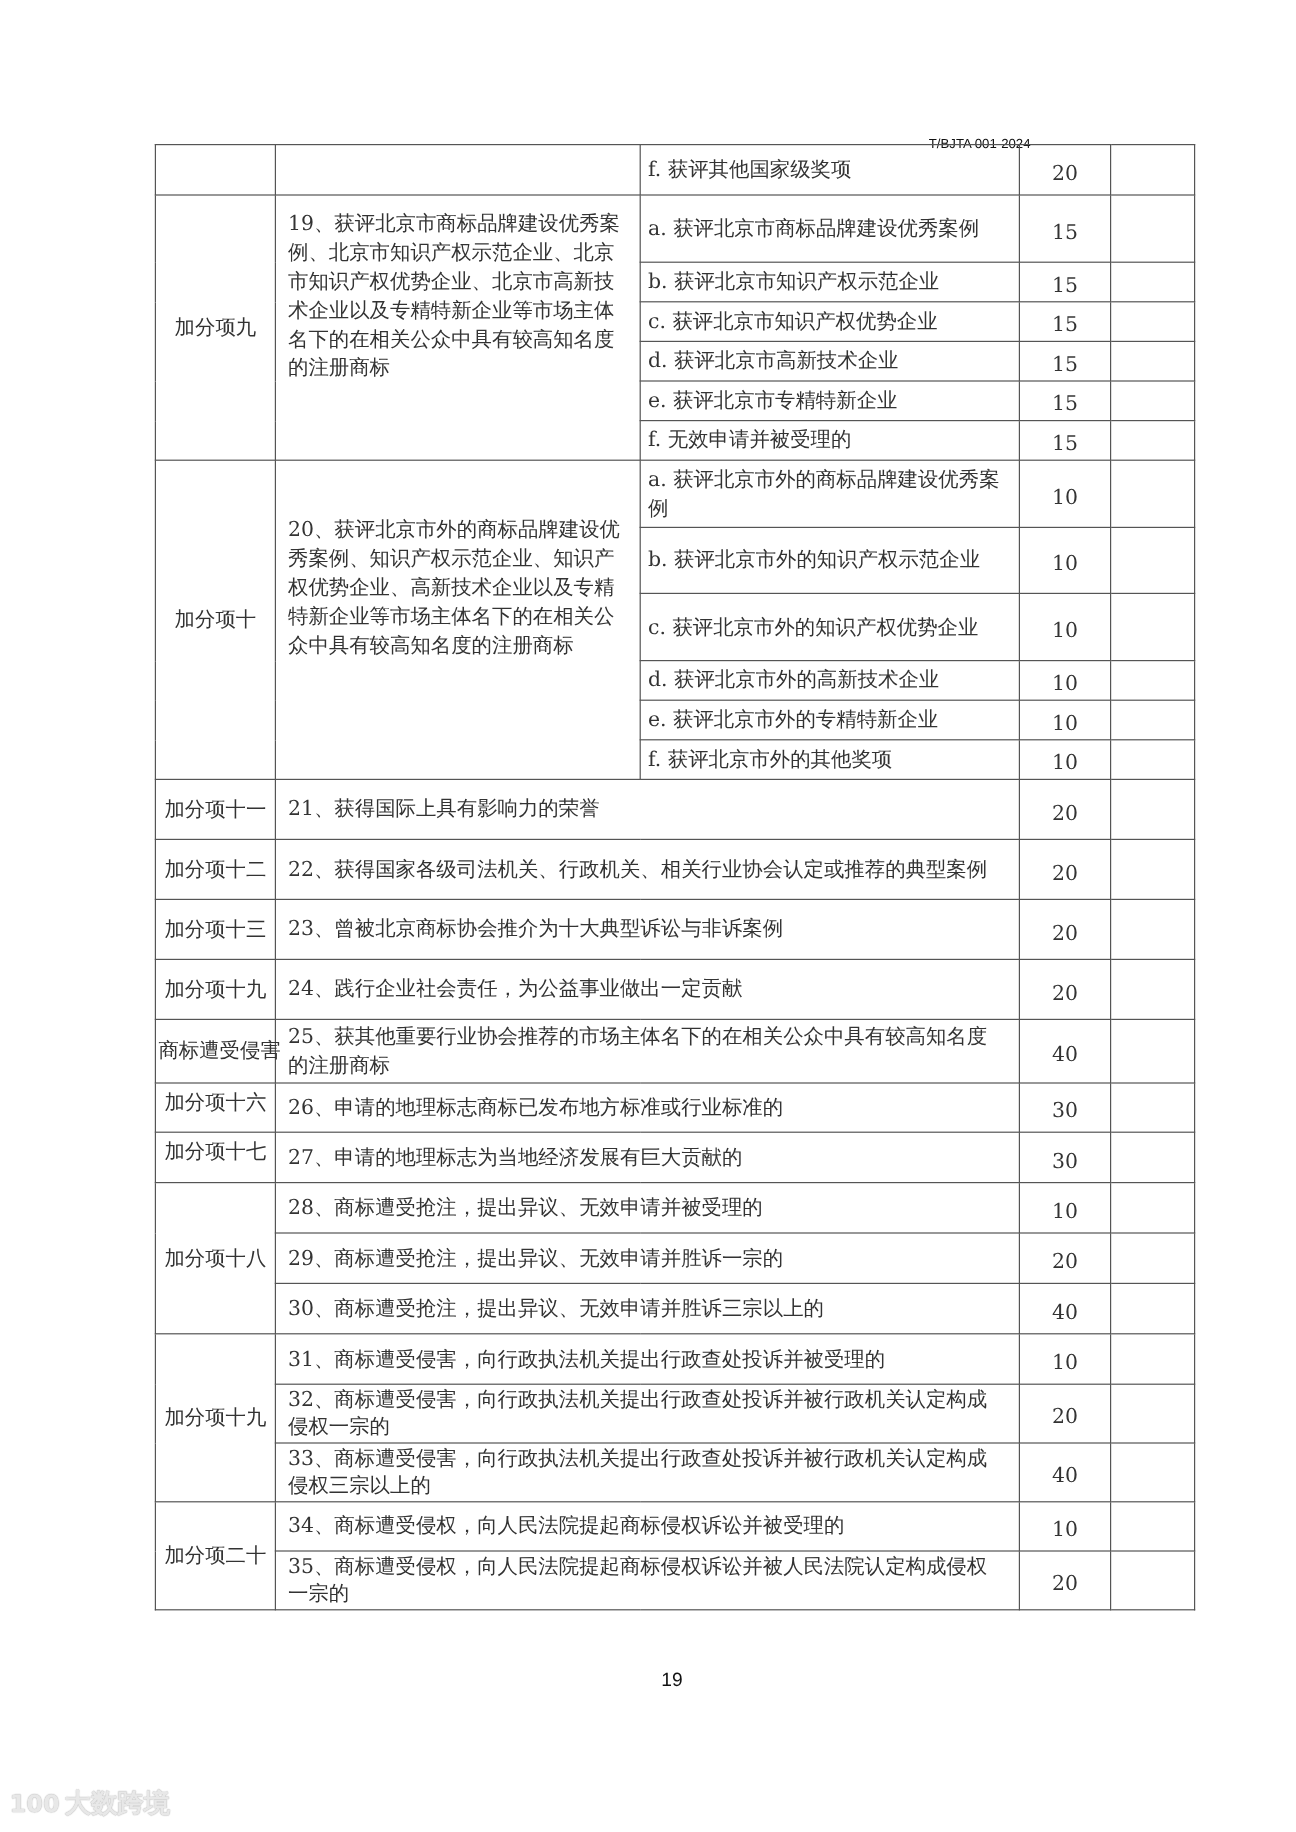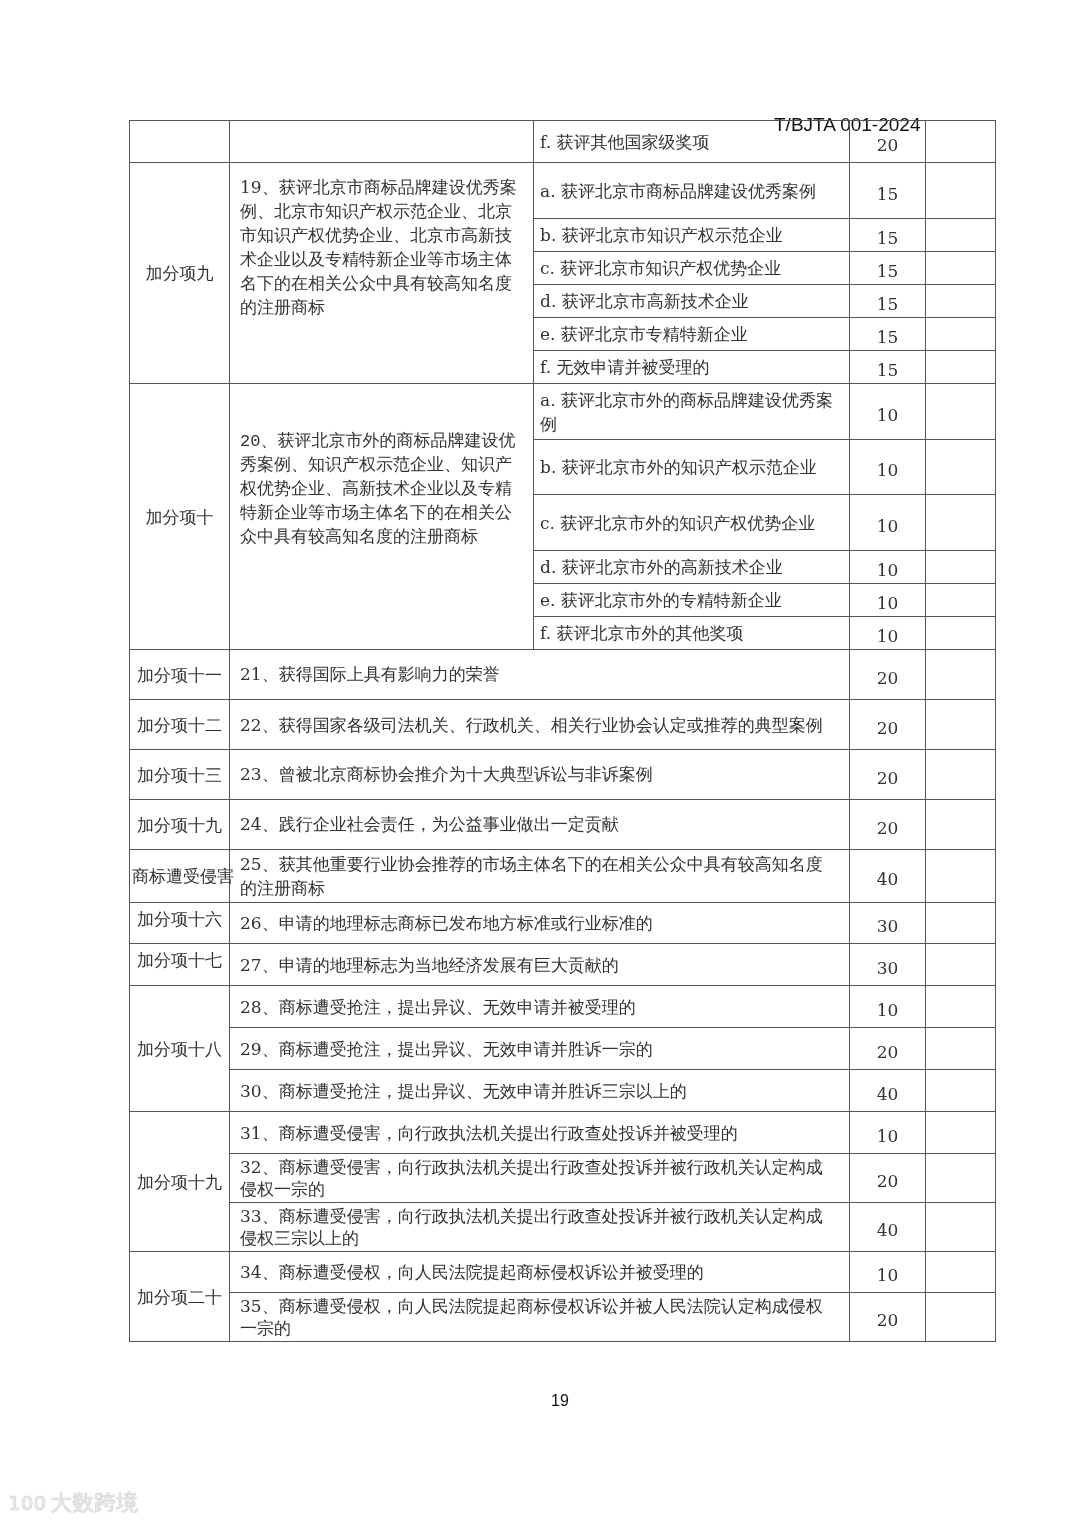--- a/index.html
+++ b/index.html
@@ -1,31 +1,31 @@
 <!DOCTYPE html>
 <html><head>
 <meta charset="utf-8">
 <style>
   html, body { margin:0; padding:0; background:#ffffff; }
   body { width:1080px; height:1527px; position:relative; overflow:hidden;
          font-family: "DejaVu Serif", "Liberation Serif", serif; color:#2a2a2a; }
   .doc-code { position:absolute; top:114px; left:774px; font-family:"Liberation Sans", sans-serif;
-              font-size:19px; color:#111; }
+              font-size:11px; color:#111; }
   table.score { position:absolute; left:129px; top:120px; width:866px; border-collapse:collapse;
                 table-layout:fixed; }
   table.score td { border:1.5px solid #555; font-size:17px; line-height:24px; vertical-align:middle;
                    padding:0 6px; color:#333; }
   td.cat { text-align:center; padding:0 2px !important; white-space:nowrap; font-size:17px; }
   td.desc { padding:2px 10px !important; }
   td.pts { text-align:center; font-size:17px; padding-top:6px !important; }
   td.blank { }
   .page-num { position:absolute; top:1392px; left:0; width:1120px; text-align:center;
               font-family:"Liberation Sans", sans-serif; font-size:16px; color:#111; }
   .watermark { position:absolute; left:8px; top:1488px; display:flex; align-items:center; gap:4px;
-               color:#e8e8e8; font-family:"DejaVu Sans", sans-serif; font-size:22px; font-weight:normal;
+               color:#e8e8e8; font-family:"DejaVu Sans", sans-serif; font-size:22px; font-weight:bold;
                text-shadow: 0 0 1px #bbb, 0 0 1px #bbb; }
   .wm-logo { font-size:20px; }
 </style>
 </head>
 <body>
 
 <div class="doc-code">T/BJTA 001-2024</div>
 
 <table class="score">
   <colgroup>
@@ -73,21 +73,21 @@
       <td class="blank"></td>
     </tr>
     <tr style="height:33px">
       <td>f. 无效申请并被受理的</td>
       <td class="pts">15</td>
       <td class="blank"></td>
     </tr>
 
     <tr style="height:56px">
       <td class="cat" rowspan="6">加分项十</td>
-      <td class="desc" rowspan="6" style="vertical-align:top;padding-top:46px !important;font-family:Liberation Mono, monospace;">20、获评北京市外的商标品牌建设优秀案例、知识产权示范企业、知识产权优势企业、高新技术企业以及专精特新企业等市场主体名下的在相关公众中具有较高知名度的注册商标</td>
+      <td class="desc" rowspan="6" style="vertical-align:top;padding-top:46px !important;">20、获评北京市外的商标品牌建设优秀案例、知识产权示范企业、知识产权优势企业、高新技术企业以及专精特新企业等市场主体名下的在相关公众中具有较高知名度的注册商标</td>
       <td>a. 获评北京市外的商标品牌建设优秀案例</td>
       <td class="pts">10</td>
       <td class="blank"></td>
     </tr>
     <tr style="height:55px">
       <td>b. 获评北京市外的知识产权示范企业</td>
       <td class="pts">10</td>
       <td class="blank"></td>
     </tr>
     <tr style="height:56px">
@@ -135,21 +135,21 @@
       <td class="pts">20</td>
       <td class="blank"></td>
     </tr>
     <tr style="height:52px">
       <td class="cat">商标遭受侵害</td>
       <td class="desc" colspan="2">25、获其他重要行业协会推荐的市场主体名下的在相关公众中具有较高知名度的注册商标</td>
       <td class="pts">40</td>
       <td class="blank"></td>
     </tr>
     <tr style="height:41px">
-      <td class="cat" style="vertical-align:top;padding-top:4px !important;">加分项十六</td>
+      <td class="cat" style="vertical-align:top;padding-top:4px !important;font-family:Liberation Serif, serif;">加分项十六</td>
       <td class="desc" colspan="2">26、申请的地理标志商标已发布地方标准或行业标准的</td>
       <td class="pts">30</td>
       <td class="blank"></td>
     </tr>
     <tr style="height:42px">
       <td class="cat" style="vertical-align:top;padding-top:4px !important;margin-top:36px;">加分项十七</td>
       <td class="desc" colspan="2">27、申请的地理标志为当地经济发展有巨大贡献的</td>
       <td class="pts">30</td>
       <td class="blank"></td>
     </tr>

